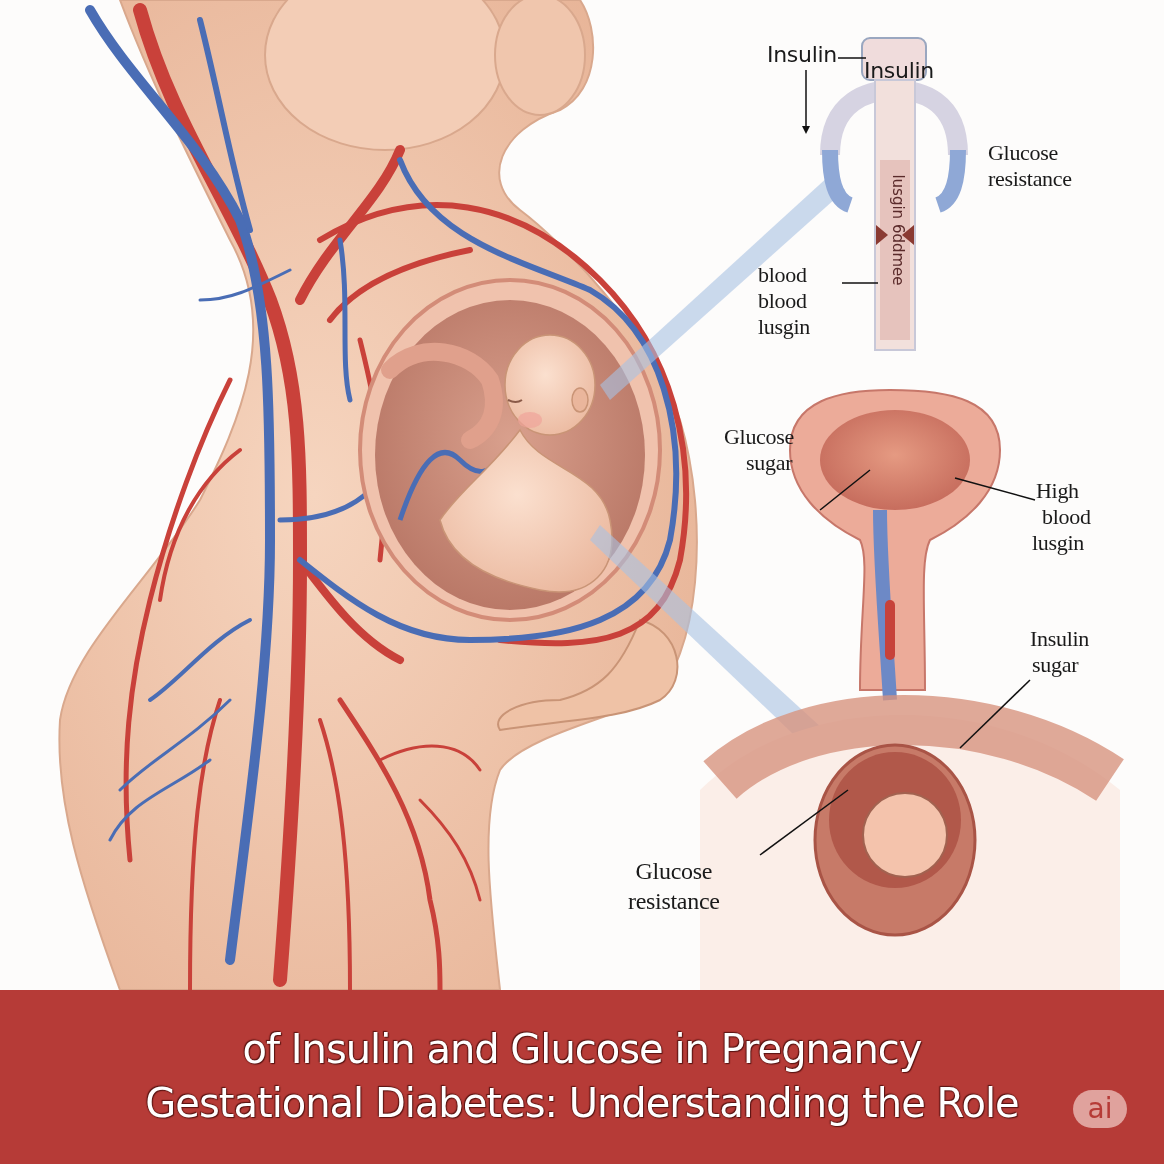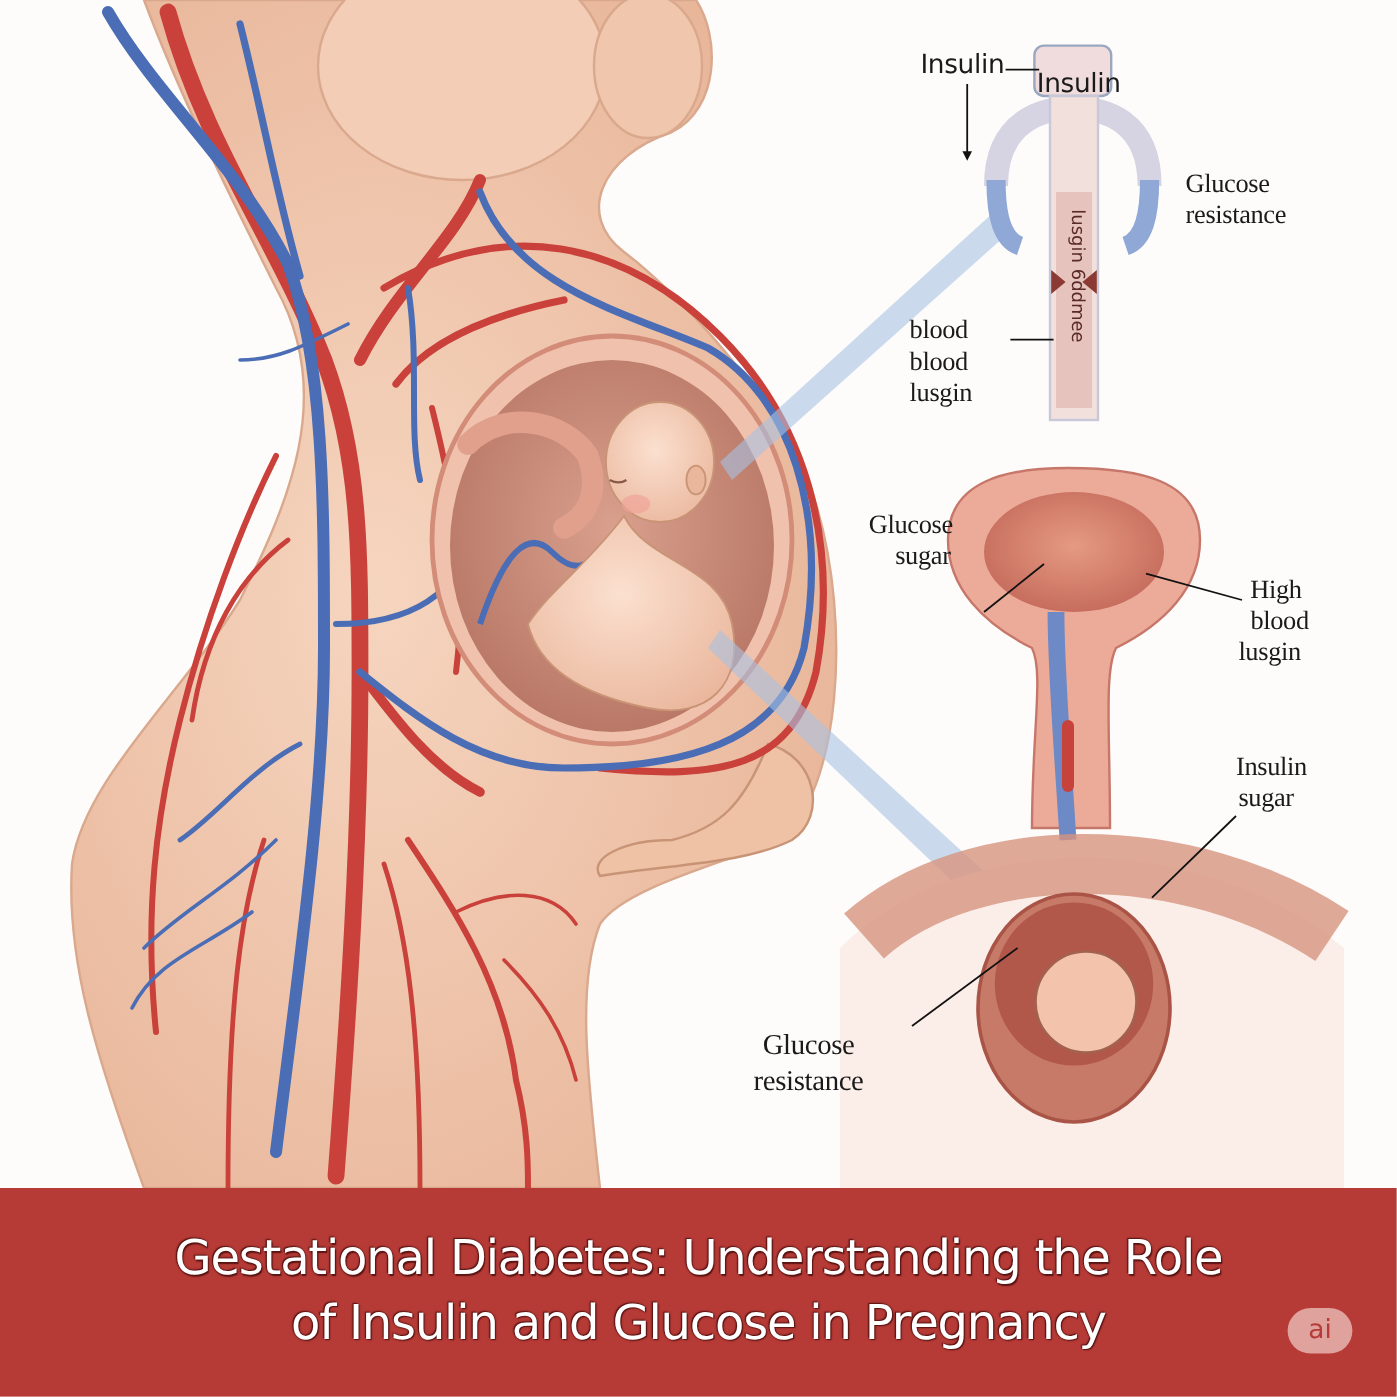--- a/index.html
+++ b/index.html
@@ -2,21 +2,21 @@
 <html><head>
 <meta charset="utf-8">
 <style>
   html,body{margin:0;padding:0;}
   body{width:1164px;height:1164px;position:relative;overflow:hidden;background:#fdfcfb;font-family:"Liberation Sans","DejaVu Sans",sans-serif;}
   .canvas{position:absolute;left:0;top:0;width:1164px;height:990px;}
   .label{position:absolute;font-family:"DejaVu Sans","Liberation Sans",sans-serif;color:#1a1a1a;font-size:22px;line-height:26px;letter-spacing:-0.3px;}
   .label span{display:block;font-family:Liberation Serif, serif;}
   .banner{position:absolute;left:0;top:990px;width:1164px;height:174px;background:#b63b37;}
   .banner .title{position:absolute;left:0;top:32px;width:1164px;text-align:center;color:#fff;font-family:"DejaVu Sans","Liberation Sans",sans-serif;font-size:40px;line-height:54px;letter-spacing:-1px;text-shadow:0 0 2px #5a1513,1px 1px 1px #5a1513,-1px -1px 1px #5a1513;}
-  .badge{position:absolute;left:1073px;top:1090px;width:54px;height:38px;border-radius:19px;background:#e0a29d;color:#b63b37;font-family:"DejaVu Sans",sans-serif;font-size:22px;line-height:38px;text-align:center;}
+  .badge{position:absolute;left:1073px;top:1090px;width:54px;height:38px;border-radius:19px;background:#e0a29d;color:#b63b37;font-family:"DejaVu Sans",sans-serif;font-size:28px;line-height:38px;text-align:center;}
   .vtext{position:absolute;left:878px;top:160px;width:40px;height:140px;}
   .vtext span{position:absolute;left:50%;top:50%;transform:translate(-50%,-50%) rotate(90deg);white-space:nowrap;font-family:"DejaVu Sans",sans-serif;font-size:15px;color:#5a2a2a;}
 </style>
 </head>
 <body>
 
 <div class="canvas">
 <svg width="1164" height="990" viewBox="0 0 1164 990">
   <defs>
     <radialGradient id="skin" cx="40%" cy="50%" r="70%">
@@ -139,32 +139,32 @@
   <span>lusgin</span>
 </div>
 <div class="vtext">
     <span>lusgin 6ddmee</span>
   </div>
 <div class="label" style="left:724px;top:424px;">
   <span>Glucose</span>
   <span style="padding-left:22px;">sugar</span>
 </div>
 <div class="label" style="left:1032px;top:478px;">
-  <span style="padding-left:4px;text-align:center;">High</span>
+  <span style="padding-left:4px;">High</span>
   <span style="padding-left:10px;">blood</span>
   <span>lusgin</span>
 </div>
 <div class="label" style="left:1030px;top:626px;">
   <span>Insulin</span>
   <span style="padding-left:2px;">sugar</span>
 </div>
 <div class="label" style="left:628px;top:856px;font-size:24px;line-height:30px;text-align:center;">
   <span>Glucose</span>
   <span>resistance</span>
 </div>
 
 <div class="banner">
   <div class="title">
+    <div>of Insulin and Glucose in Pregnancy</div>
     <div>Gestational Diabetes: Understanding the Role</div>
-    <div>of Insulin and Glucose in Pregnancy</div>
   </div>
 </div>
 <div class="badge">ai</div>
 
 </body></html>

